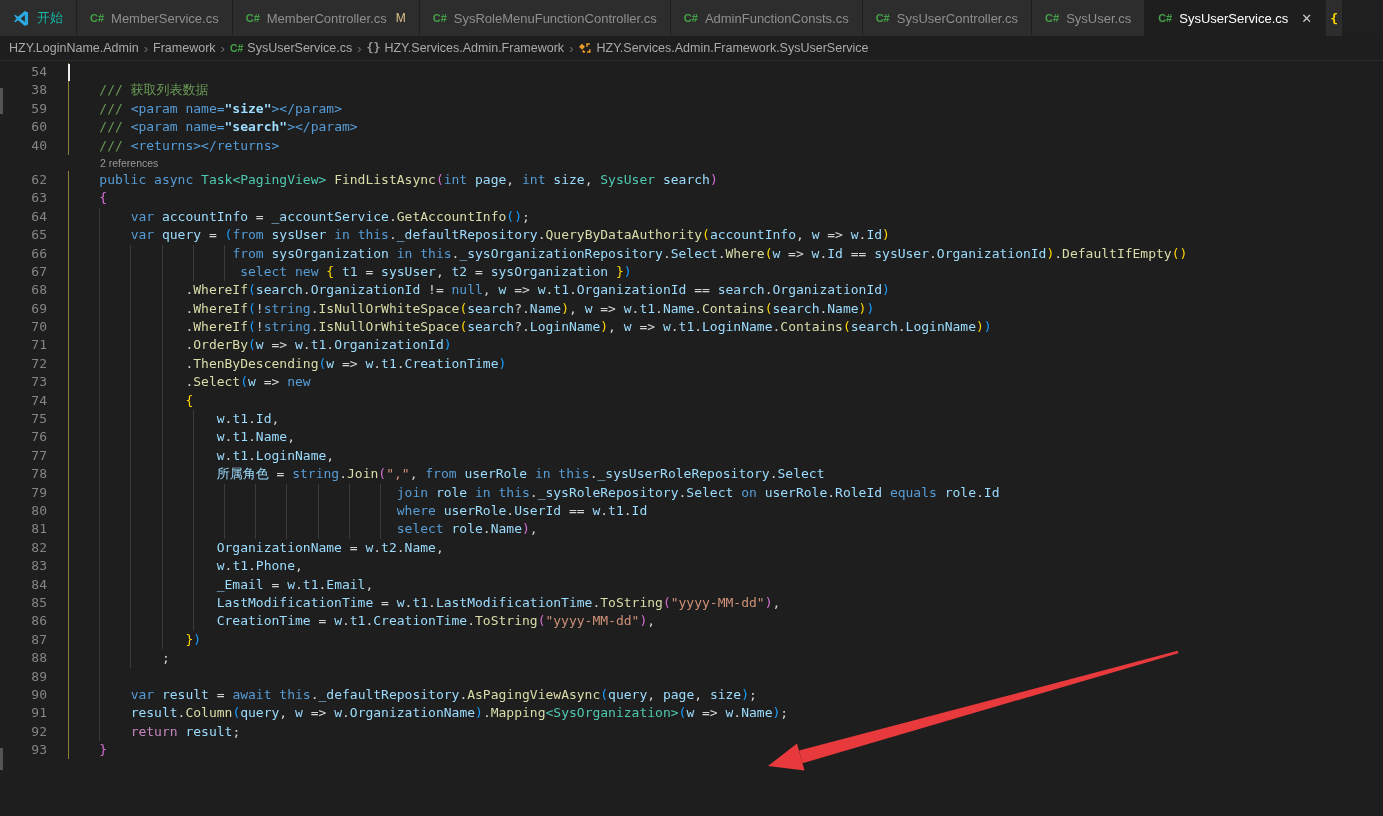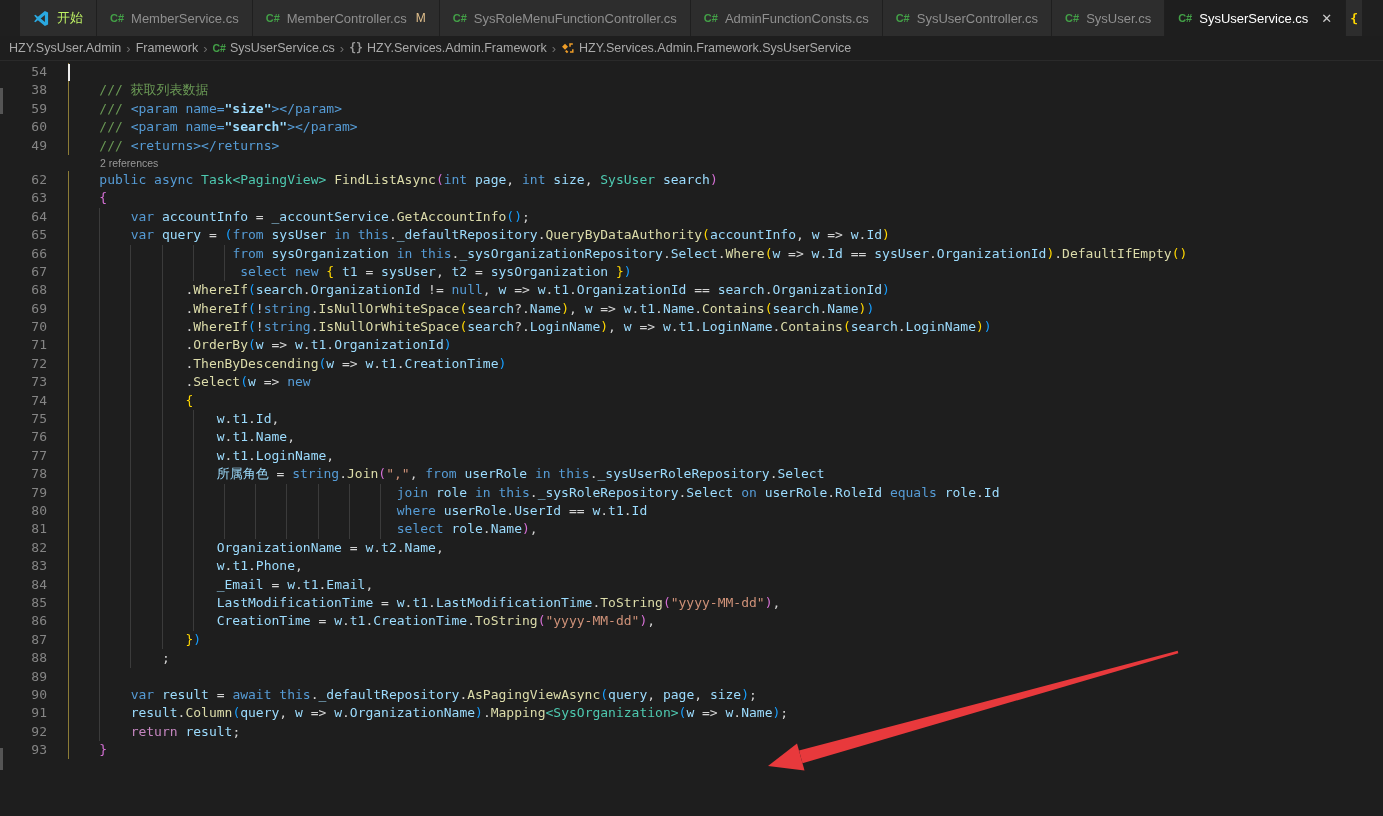--- a/index.html
+++ b/index.html
@@ -2,21 +2,21 @@
 <html><head>
 <meta charset="utf-8">
 <style>
   html,body{margin:0;padding:0;background:#1e1e1e;width:1383px;height:816px;overflow:hidden;
             font-family:"Liberation Sans",sans-serif;}
   
   .tabbar{display:flex;height:36px;background:#1f1f1f;align-items:stretch;overflow:hidden;}
   .tab{display:flex;align-items:center;gap:7px;padding:0 13px;background:#2d2d2d;margin-right:1px;
        color:#8f8f8f;font-size:13px;white-space:nowrap;cursor:pointer;box-sizing:border-box;}
   .tab.active{background:#1e1e1e;color:#ffffff;}
-  .tab.start{color:#bef264;margin-left:20px;}
+  .tab.start{color:#14b8a6;}
   .tab .csicon{color:#43a047;font-weight:bold;font-size:11px;letter-spacing:0;}
   .tab .badge{color:#e2c08d;font-size:12px;margin-left:2px;}
   .tab .close{color:#cccccc;font-size:13px;margin-left:6px;}
   .tab.partial{padding:0 4px;margin-right:0;background:#2d2d2d;color:#ffd700;font-weight:bold;
                font-family:"DejaVu Sans Mono",monospace;}
   .vslogo{width:17px;height:17px;display:inline-block;}
   
   .breadcrumb{height:24px;display:flex;align-items:center;padding-left:9px;font-size:12.5px;
               color:#aaaaaa;background:#1e1e1e;border-bottom:1px solid #2a2a2a;}
   .crumb{display:flex;align-items:center;gap:4px;cursor:pointer;}
@@ -82,21 +82,21 @@
       <span class="csicon">C#</span>
       <span>SysUserService.cs</span>
       <span class="close">✕</span>
     </div>
     <div class="tab partial">
       <span>{</span>
     </div>
   </div>
 <div class="breadcrumb" id="breadcrumb">
     <span class="crumb">
-      <span>HZY.SysUser.Admin</span>
+      <span>HZY.LoginName.Admin</span>
     </span>
     <span class="crumb-sep">›</span>
     <span class="crumb">
       <span>Framework</span>
     </span>
     <span class="crumb-sep">›</span>
     <span class="crumb">
       <span class="bc-cs">C#</span>
       <span>SysUserService.cs</span>
     </span>
@@ -112,21 +112,21 @@
         <path fill="#ee9d28" d="M4.6 3.2 L8 6.6 L4.6 10 L1.2 6.6 Z M6.2 10.2 L8.4 12.4 L6.8 14 L4.6 11.8 Z"></path>
       </svg>
       <span>HZY.Services.Admin.Framework.SysUserService</span>
     </span>
   </div>
 <div class="editor" id="editor">
     <div class="cl"><i class="gd lv1" style="left: 68px;"></i><span class="ln">54</span><span class="code"></span><i class="cursor"></i></div>
     <div class="cl"><i class="gd lv1" style="left: 68px;"></i><span class="ln">38</span><span class="code"><span class="p">    </span><span class="c">/// 获取列表数据</span></span></div>
     <div class="cl"><i class="gd lv1" style="left: 68px;"></i><span class="ln">59</span><span class="code"><span class="p">    </span><span class="c">/// </span><span class="t">&lt;param name=</span><span class="a">"size"</span><span class="t">&gt;&lt;/param&gt;</span></span></div>
     <div class="cl"><i class="gd lv1" style="left: 68px;"></i><span class="ln">60</span><span class="code"><span class="p">    </span><span class="c">/// </span><span class="t">&lt;param name=</span><span class="a">"search"</span><span class="t">&gt;&lt;/param&gt;</span></span></div>
-    <div class="cl"><i class="gd lv1" style="left: 68px;"></i><span class="ln">49</span><span class="code"><span class="p">    </span><span class="c">/// </span><span class="t">&lt;returns&gt;&lt;/returns&gt;</span></span></div>
+    <div class="cl"><i class="gd lv1" style="left: 68px;"></i><span class="ln">40</span><span class="code"><span class="p">    </span><span class="c">/// </span><span class="t">&lt;returns&gt;&lt;/returns&gt;</span></span></div>
     <div class="lens">2 references</div>
     <div class="cl"><i class="gd lv1" style="left: 68px;"></i><span class="ln">62</span><span class="code"><span class="p">    </span><span class="k">public</span><span class="p"> </span><span class="k">async</span><span class="p"> </span><span class="y">Task&lt;PagingView&gt;</span><span class="p"> </span><span class="m">FindListAsync</span><span class="bo">(</span><span class="k">int</span><span class="p"> </span><span class="v">page</span><span class="p">, </span><span class="k">int</span><span class="p"> </span><span class="v">size</span><span class="p">, </span><span class="y">SysUser</span><span class="p"> </span><span class="v">search</span><span class="bo">)</span></span></div>
     <div class="cl"><i class="gd lv1" style="left: 68px;"></i><span class="ln">63</span><span class="code"><span class="p">    </span><span class="bo">{</span></span></div>
     <div class="cl"><i class="gd lv1" style="left: 68px;"></i><i class="gd" style="left: 99.2px;"></i><span class="ln">64</span><span class="code"><span class="p">        </span><span class="k">var</span><span class="p"> </span><span class="v">accountInfo</span><span class="p"> = </span><span class="v">_accountService</span><span class="p">.</span><span class="m">GetAccountInfo</span><span class="bb">()</span><span class="p">;</span></span></div>
     <div class="cl"><i class="gd lv1" style="left: 68px;"></i><i class="gd" style="left: 99.2px;"></i><span class="ln">65</span><span class="code"><span class="p">        </span><span class="k">var</span><span class="p"> </span><span class="v">query</span><span class="p"> = </span><span class="bb">(</span><span class="k">from</span><span class="p"> </span><span class="v">sysUser</span><span class="p"> </span><span class="k">in</span><span class="p"> </span><span class="k">this</span><span class="p">.</span><span class="v">_defaultRepository</span><span class="p">.</span><span class="m">QueryByDataAuthority</span><span class="bg">(</span><span class="v">accountInfo</span><span class="p">, </span><span class="v">w</span><span class="p"> =&gt; </span><span class="v">w</span><span class="p">.</span><span class="v">Id</span><span class="bg">)</span></span></div>
     <div class="cl"><i class="gd lv1" style="left: 68px;"></i><i class="gd" style="left: 99.2px;"></i><i class="gd" style="left: 130.4px;"></i><i class="gd" style="left: 161.6px;"></i><i class="gd" style="left: 192.8px;"></i><i class="gd" style="left: 224px;"></i><span class="ln">66</span><span class="code"><span class="p">                     </span><span class="k">from</span><span class="p"> </span><span class="v">sysOrganization</span><span class="p"> </span><span class="k">in</span><span class="p"> </span><span class="k">this</span><span class="p">.</span><span class="v">_sysOrganizationRepository</span><span class="p">.</span><span class="v">Select</span><span class="p">.</span><span class="m">Where</span><span class="bg">(</span><span class="v">w</span><span class="p"> =&gt; </span><span class="v">w</span><span class="p">.</span><span class="v">Id</span><span class="p"> == </span><span class="v">sysUser</span><span class="p">.</span><span class="v">OrganizationId</span><span class="bg">)</span><span class="p">.</span><span class="m">DefaultIfEmpty</span><span class="bg">()</span></span></div>
     <div class="cl"><i class="gd lv1" style="left: 68px;"></i><i class="gd" style="left: 99.2px;"></i><i class="gd" style="left: 130.4px;"></i><i class="gd" style="left: 161.6px;"></i><i class="gd" style="left: 192.8px;"></i><i class="gd" style="left: 224px;"></i><span class="ln">67</span><span class="code"><span class="p">                      </span><span class="k">select</span><span class="p"> </span><span class="k">new</span><span class="p"> </span><span class="bg">{</span><span class="p"> </span><span class="v">t1</span><span class="p"> = </span><span class="v">sysUser</span><span class="p">, </span><span class="v">t2</span><span class="p"> = </span><span class="v">sysOrganization</span><span class="p"> </span><span class="bg">}</span><span class="bb">)</span></span></div>
     <div class="cl"><i class="gd lv1" style="left: 68px;"></i><i class="gd" style="left: 99.2px;"></i><i class="gd" style="left: 130.4px;"></i><i class="gd" style="left: 161.6px;"></i><span class="ln">68</span><span class="code"><span class="p">               </span><span class="p">.</span><span class="m">WhereIf</span><span class="bb">(</span><span class="v">search</span><span class="p">.</span><span class="v">OrganizationId</span><span class="p"> != </span><span class="k">null</span><span class="p">, </span><span class="v">w</span><span class="p"> =&gt; </span><span class="v">w</span><span class="p">.</span><span class="v">t1</span><span class="p">.</span><span class="v">OrganizationId</span><span class="p"> == </span><span class="v">search</span><span class="p">.</span><span class="v">OrganizationId</span><span class="bb">)</span></span></div>
     <div class="cl"><i class="gd lv1" style="left: 68px;"></i><i class="gd" style="left: 99.2px;"></i><i class="gd" style="left: 130.4px;"></i><i class="gd" style="left: 161.6px;"></i><span class="ln">69</span><span class="code"><span class="p">               </span><span class="p">.</span><span class="m">WhereIf</span><span class="bb">(</span><span class="p">!</span><span class="k">string</span><span class="p">.</span><span class="m">IsNullOrWhiteSpace</span><span class="bg">(</span><span class="v">search</span><span class="p">?.</span><span class="v">Name</span><span class="bg">)</span><span class="p">, </span><span class="v">w</span><span class="p"> =&gt; </span><span class="v">w</span><span class="p">.</span><span class="v">t1</span><span class="p">.</span><span class="v">Name</span><span class="p">.</span><span class="m">Contains</span><span class="bg">(</span><span class="v">search</span><span class="p">.</span><span class="v">Name</span><span class="bg">)</span><span class="bb">)</span></span></div>
     <div class="cl"><i class="gd lv1" style="left: 68px;"></i><i class="gd" style="left: 99.2px;"></i><i class="gd" style="left: 130.4px;"></i><i class="gd" style="left: 161.6px;"></i><span class="ln">70</span><span class="code"><span class="p">               </span><span class="p">.</span><span class="m">WhereIf</span><span class="bb">(</span><span class="p">!</span><span class="k">string</span><span class="p">.</span><span class="m">IsNullOrWhiteSpace</span><span class="bg">(</span><span class="v">search</span><span class="p">?.</span><span class="v">LoginName</span><span class="bg">)</span><span class="p">, </span><span class="v">w</span><span class="p"> =&gt; </span><span class="v">w</span><span class="p">.</span><span class="v">t1</span><span class="p">.</span><span class="v">LoginName</span><span class="p">.</span><span class="m">Contains</span><span class="bg">(</span><span class="v">search</span><span class="p">.</span><span class="v">LoginName</span><span class="bg">)</span><span class="bb">)</span></span></div>

